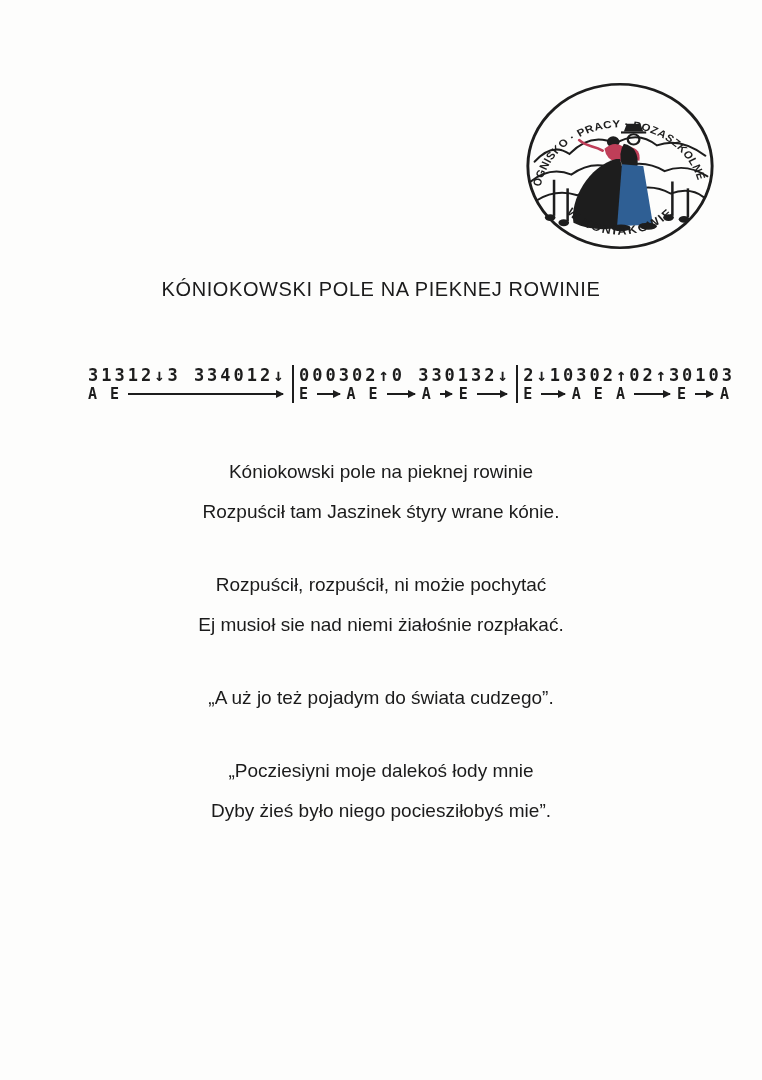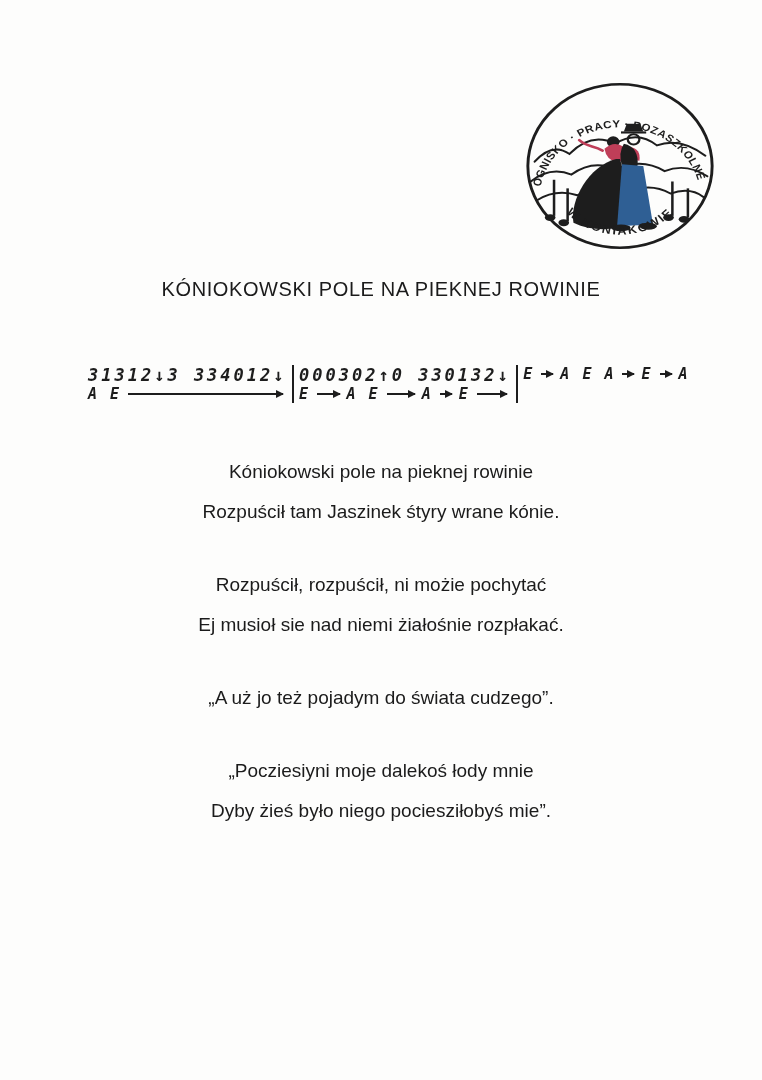--- a/index.html
+++ b/index.html
@@ -30,22 +30,21 @@
     font-weight:400;
     letter-spacing:0.6px;
     color:#1b1b1b;
   }
 
   
   .notation {
     position:absolute;
     left:88px; top:365px;
     display:flex;
-    align-items:flex-start;
-    font-style:italic;
+    align-items:flex-end;
   }
   .seg { display:flex; flex-direction:column; }
   .nums {
     font-family:"DejaVu Sans Mono", monospace;
     font-size:17px;
     font-weight:600;
     letter-spacing:3px;
     white-space:pre;
     color:#1d1d1d;
     line-height:20px;
@@ -181,20 +180,21 @@
           <span class="chord">A E</span>
           <span class="arrow" style="flex-grow: 1.5;"></span>
           <span class="chord">A</span>
           <span class="arrow" style="flex-grow: 0.6;"></span>
           <span class="chord">E</span>
           <span class="arrow" style="flex-grow: 1.6;"></span>
         </div>
     </div>
     <div class="barline"></div>
     <div class="seg">
+      <div class="nums">2↓10302↑02↑30103</div>
       <div class="chords">
           <span class="chord">E</span>
           <span class="arrow" style="flex-grow: 1.3;"></span>
           <span class="chord">A E A</span>
           <span class="arrow" style="flex-grow: 2;"></span>
           <span class="chord">E</span>
           <span class="arrow" style="flex-grow: 1;"></span>
           <span class="chord">A</span>
         </div>
     </div>

